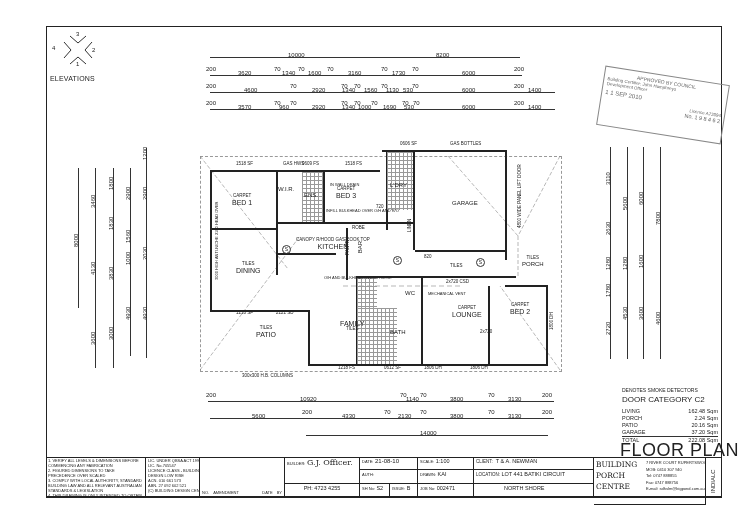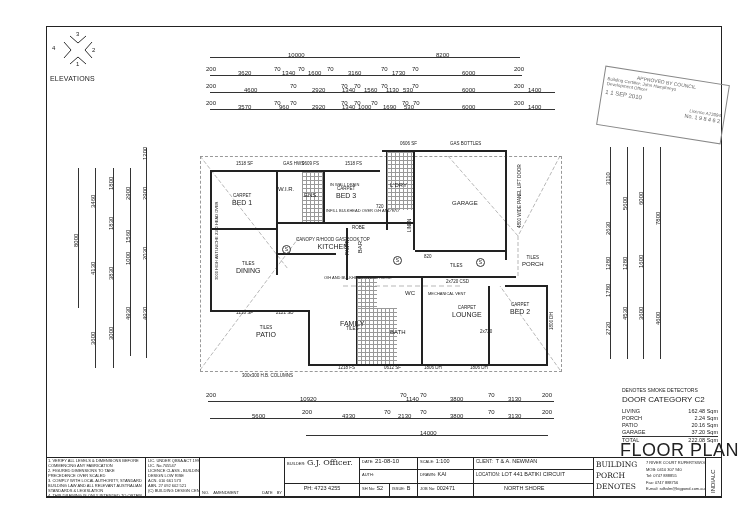--- a/index.html
+++ b/index.html
@@ -355,25 +355,25 @@
   <div class="cell" style="left:390px;top:484px;width:28px;height:13px;"><span style="font-size:4px;">ISSUE:</span> <span>B</span></div>
 
   <div class="cell" style="left:418px;top:457px;width:56px;height:13px;"><span style="font-size:4px;">SCALE:</span> <span>1:100</span></div>
   <div class="cell" style="left:418px;top:470px;width:56px;height:14px;"><span style="font-size:4px;">DRAWN:</span> <span>KAI</span></div>
   <div class="cell" style="left:418px;top:484px;width:56px;height:13px;"><span style="font-size:4px;">JOB No:</span> <span>002471</span></div>
 
   <div class="cell" style="left:474px;top:457px;width:120px;height:13px;"><span style="font-size:4.5px;">CLIENT:</span>&nbsp;&nbsp;<span>T &amp; A. NEWMAN</span></div>
   <div class="cell" style="left:474px;top:470px;width:120px;height:14px;"><span style="font-size:4.5px;">LOCATION:</span> <span>LOT 441 BATIKI CIRCUIT</span></div>
   <div class="cell" style="left:474px;top:484px;width:120px;height:13px;padding-left:30px;"><span>NORTH SHORE</span></div>
 
-  <div class="cell" style="left:594px;top:457px;width:112px;height:40px;">
+  <div class="cell" style="left:594px;top:457px;width:112px;height:48px;">
     <div style="position:absolute;left:2px;top:2px;font-family:'DejaVu Serif',serif;font-size:7.5px;line-height:11px;">
       <div>BUILDING</div>
       <div>PORCH</div>
-      <div>DENOTES</div>
+      <div>CENTRE</div>
     </div>
     <div style="position:absolute;left:52px;top:3px;font-size:4px;line-height:6.5px;">
       <div>7 RIVER COURT RUPERTSWOOD</div>
       <div>MOB:     0410 307 940</div>
       <div>Tel:     0747 888855</div>
       <div>Fax:     0747 888756</div>
       <div>E-mail: sdhslm@bigpond.com.au</div>
     </div>
   </div>
   <div class="cell" style="left:706px;top:457px;width:16px;height:40px;">

